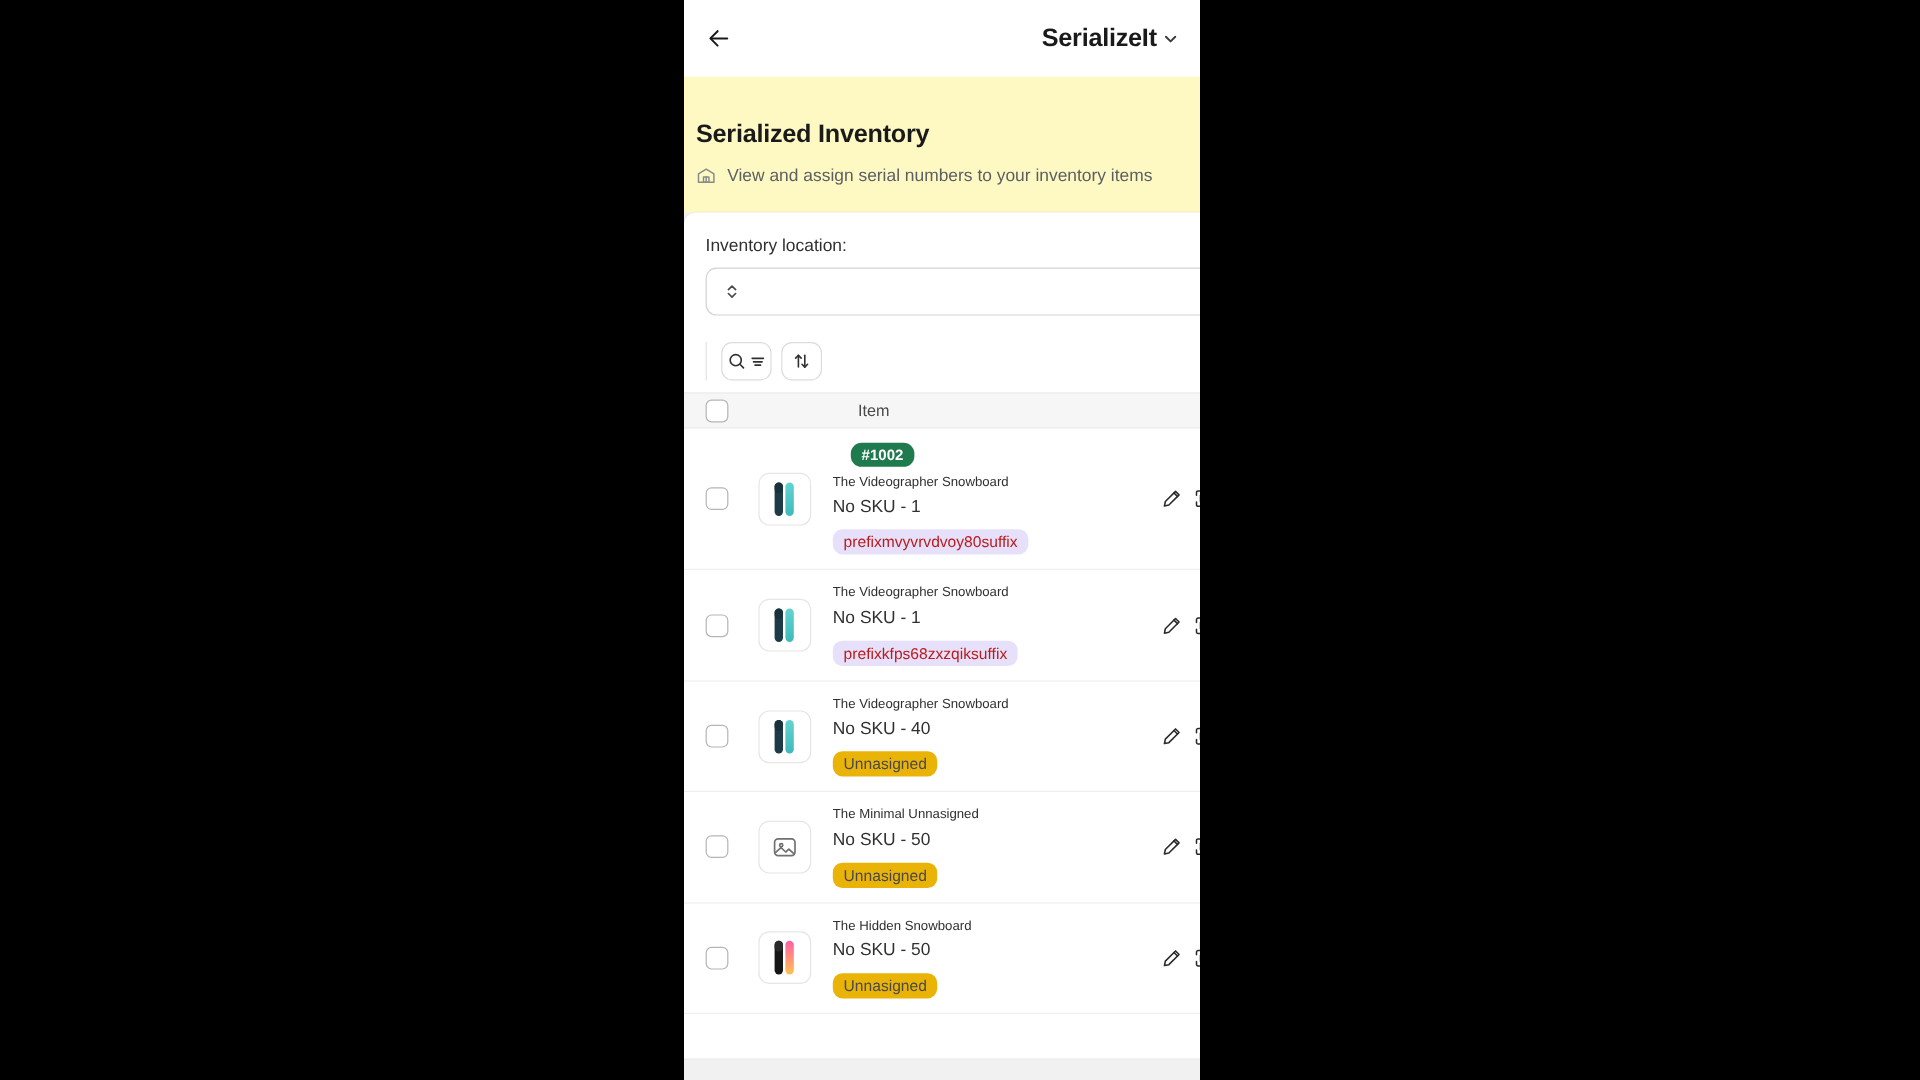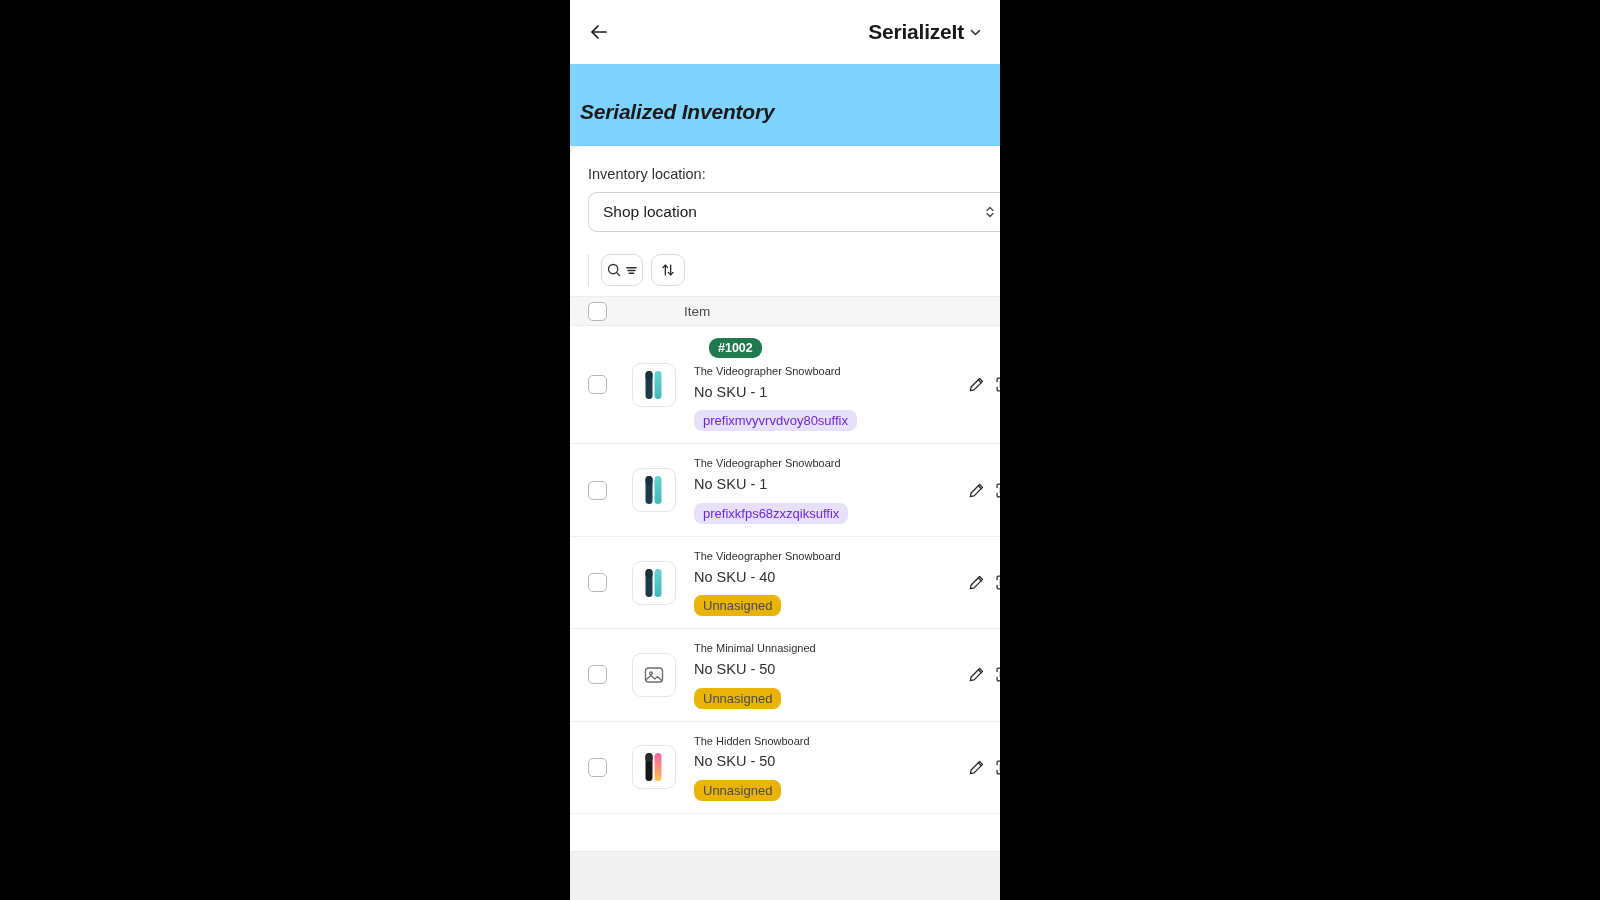--- a/index.html
+++ b/index.html
@@ -29,21 +29,21 @@
   .back-arrow {
     width: 22px; height: 22px; flex: 0 0 auto;
     display: flex; align-items: center; justify-content: center;
     color: #1a1a1a; cursor: pointer;
   }
   .app-title-wrap { display: flex; align-items: center; gap: 5px; cursor: pointer; }
   .app-title { font-size: 21px; font-weight: 700; color: #1a1a1a; letter-spacing: -0.2px; }
   .chev { width: 13px; height: 13px; color: #3a3a3a; display:flex; align-items:center; }
 
   
-  .heading-band { background: #7dd3fc; padding: 36px 18px 22px 10px; font-style: italic; }
+  .heading-band { background: #fef9c3; padding: 36px 18px 22px 10px; }
   .page-title {
     font-size: 21px; font-weight: 700; color: #1a1a1a;
     letter-spacing: -0.2px; padding-left: 0px;
   }
   .subtitle-row {
     display: flex; align-items: center; gap: 9px;
     margin-top: 14px;
   }
   .warehouse-icon { width: 17px; height: 17px; color: #8a8a8a; flex: 0 0 auto; }
   .subtitle-text { font-size: 14.5px; color: #5c5f62; }
@@ -94,20 +94,21 @@
   }
   .icon-btn.sq { width: 34px; }
 
   
   .list-header {
     background: #f6f6f6;
     border-top: 1px solid #ececec;
     border-bottom: 1px solid #ececec;
     height: 30px; display: flex; align-items: center;
     padding: 0 18px;
+    gap: 31px;
   }
   .cb {
     width: 19px; height: 19px; border: 1.5px solid #b5b5b5;
     border-radius: 5px; background: #fff; flex: 0 0 auto; cursor: pointer;
   }
   .list-header .col-item { font-size: 13.5px; color: #4a4a4a; margin-left: 77px; }
 
   
   .rows { position: relative; }
   .row {
@@ -134,21 +135,21 @@
     border-radius: 9px; padding: 3px 9px;
     margin-bottom: 2px;
     margin-left: 15px;
   }
   .row-name { font-size: 11px; color: #303030; line-height: 1.35; }
   .row-sku { font-size: 14.5px; color: #303030; line-height: 1.35; }
   .chip {
     align-self: flex-start; margin-top: 4px;
     font-size: 13px; border-radius: 8px; padding: 3px 9px;
   }
-  .chip.serial { background: #e7e0fb; color: #6d28d9; }
+  .chip.serial { background: #e7e0fb; color: #b91c1c; }
   .chip.unassigned { background: #eab308; color: #4a4a4a; }
   .row-actions { flex: 0 0 auto; display: flex; align-items: center; gap: 9px; margin-left: 10px; color: #2a2a2a; }
   .act { cursor: pointer; width: 18px; height: 18px; display:flex; align-items:center; justify-content:center; }
 
   
   .scrolltrack {
     position: absolute; right: 1px; top: 0; width: 4px; height: 100%;
     background: transparent;
   }
   .scrollthumb {
@@ -174,27 +175,36 @@
         <span class="chev">
           <svg width="13" height="13" viewBox="0 0 13 13" fill="none" stroke="currentColor" stroke-width="1.6" stroke-linecap="round" stroke-linejoin="round">
             <path d="M2.6 4.6L6.5 8.5l3.9-3.9"></path>
           </svg>
         </span>
       </div>
     </div>
 
     <div class="heading-band">
       <div class="page-title">Serialized Inventory</div>
+      <div class="subtitle-row">
+        <span class="warehouse-icon">
+          <svg width="17" height="17" viewBox="0 0 18 18" fill="none" stroke="currentColor" stroke-width="1.3" stroke-linecap="round" stroke-linejoin="round">
+            <path d="M2.2 7.3L9 3.2l6.8 4.1v7.4H2.2z"></path>
+            <rect x="6.6" y="10.1" width="4.8" height="4.6"></rect>
+            <path d="M9 10.1v4.6"></path>
+          </svg>
+        </span>
+        <span class="subtitle-text">View and assign serial numbers to your inventory items</span>
+      </div>
     </div>
 
     <div class="card">
       <div class="card-pad">
         <div class="field-label">Inventory location:</div>
         <div class="select-wrap">
-          <span class="select-value">Shop location</span>
           <span class="select-arrows">
             <svg width="14" height="18" viewBox="0 0 14 18" fill="none" stroke="currentColor" stroke-width="1.4" stroke-linecap="round" stroke-linejoin="round">
               <path d="M4 7.4L7 4.4l3 3"></path>
                 <path d="M4 10.6l3 3 3-3"></path>
             </svg>
           </span>
         </div>
 
         <div class="filter-row">
           <div class="icon-btns">

